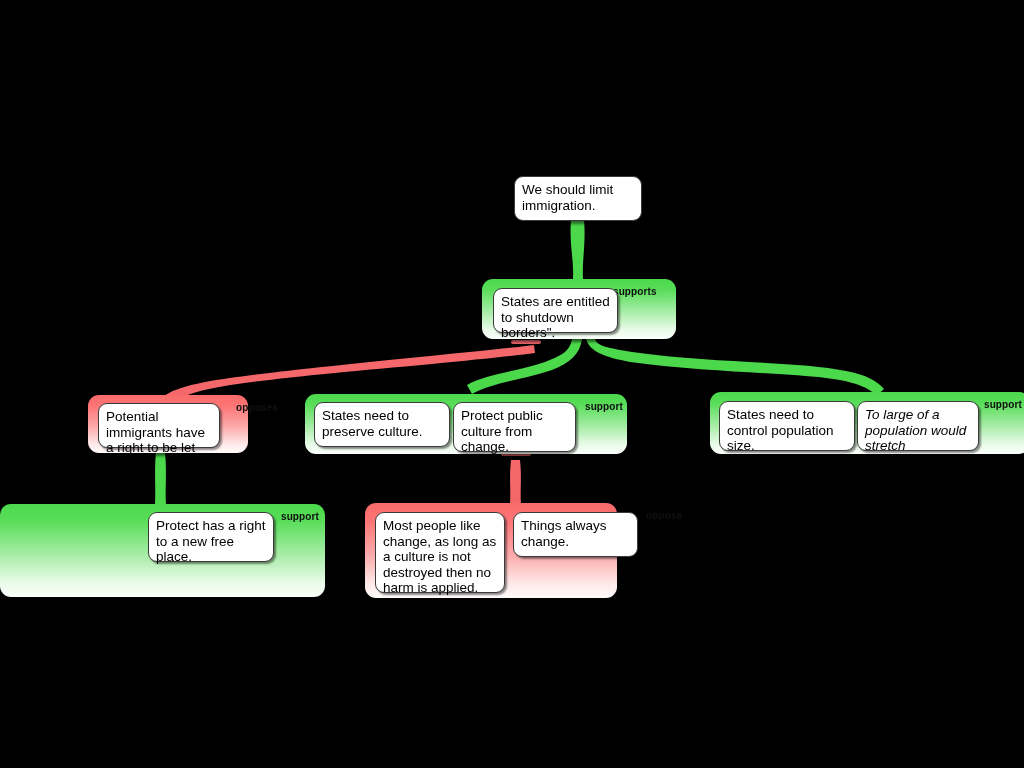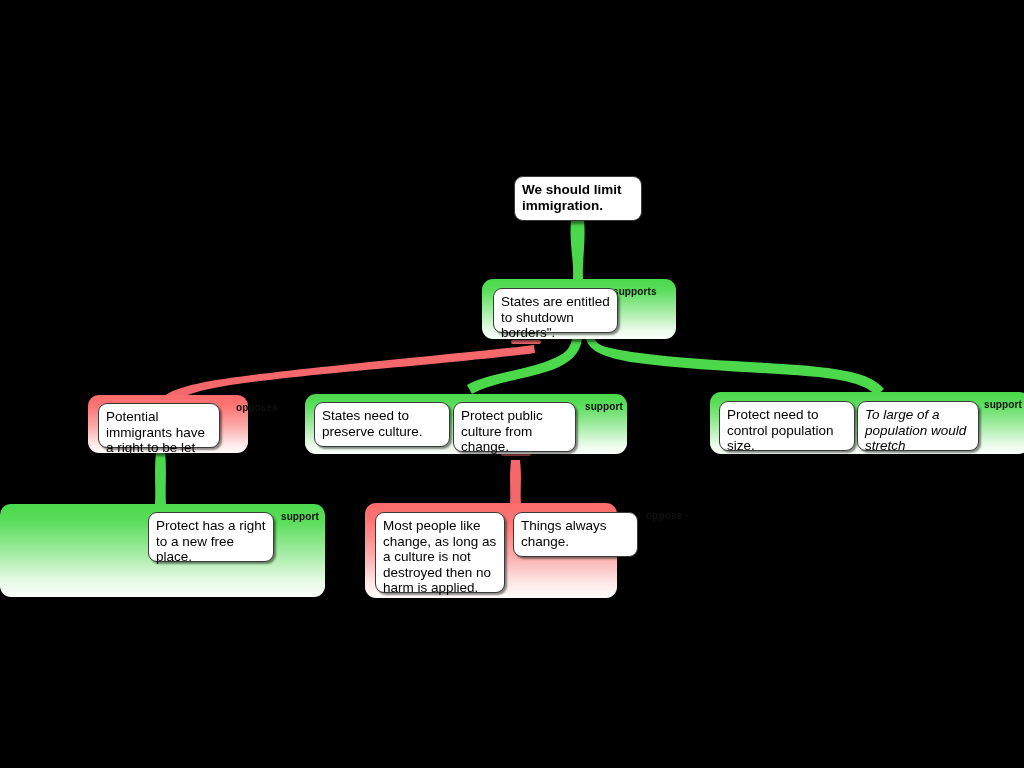--- a/index.html
+++ b/index.html
@@ -65,21 +65,20 @@
     border-radius: 9px;
     box-shadow: 2px 2px 2px rgba(0,0,0,0.45);
     box-sizing: border-box;
     padding: 5px 7px 4px 7px;
     font-size: 13.5px;
     line-height: 15.5px;
     color: #000000;
   }
   .claim.root {
     box-shadow: 3px 3px 3px rgba(0,0,0,0.5);
-    font-weight: bold;
   }
 </style>
 </head>
 <body>
 
 <div id="canvas">
 
   <svg id="links" viewBox="0 0 1024 768" width="1024" height="768">
 
     <path d="M 571 219 C 569 245 574 258 573 279 L 583 279 C 582 258 586 245 584 219 Z" fill="#4bd94b"></path>
@@ -122,21 +121,21 @@
       <span>States need to preserve culture.</span>
     </div>
     <div class="claim" style="left:148px; top:8px; width:123px; height:50px;">
       <span>Protect public culture from change.</span>
     </div>
   </div>
 
   <div class="group support" style="left:710px; top:392px; width:320px; height:62px;">
     <span class="group-label" style="left:274px;">support</span>
     <div class="claim" style="left:9px; top:9px; width:136px; height:50px;">
-      <span>Protect need to control population size.</span>
+      <span>States need to control population size.</span>
     </div>
     <div class="claim" style="left:147px; top:9px; width:122px; height:50px;font-style:italic;">
       <span>To large of a population would stretch resources.</span>
     </div>
   </div>
 
   <div class="group support" style="left:0px; top:504px; width:325px; height:93px;">
     <span class="group-label" style="left:281px;">support</span>
     <div class="claim" style="left:148px; top:8px; width:126px; height:50px;">
       <span>Protect has a right to a new free place.</span>

